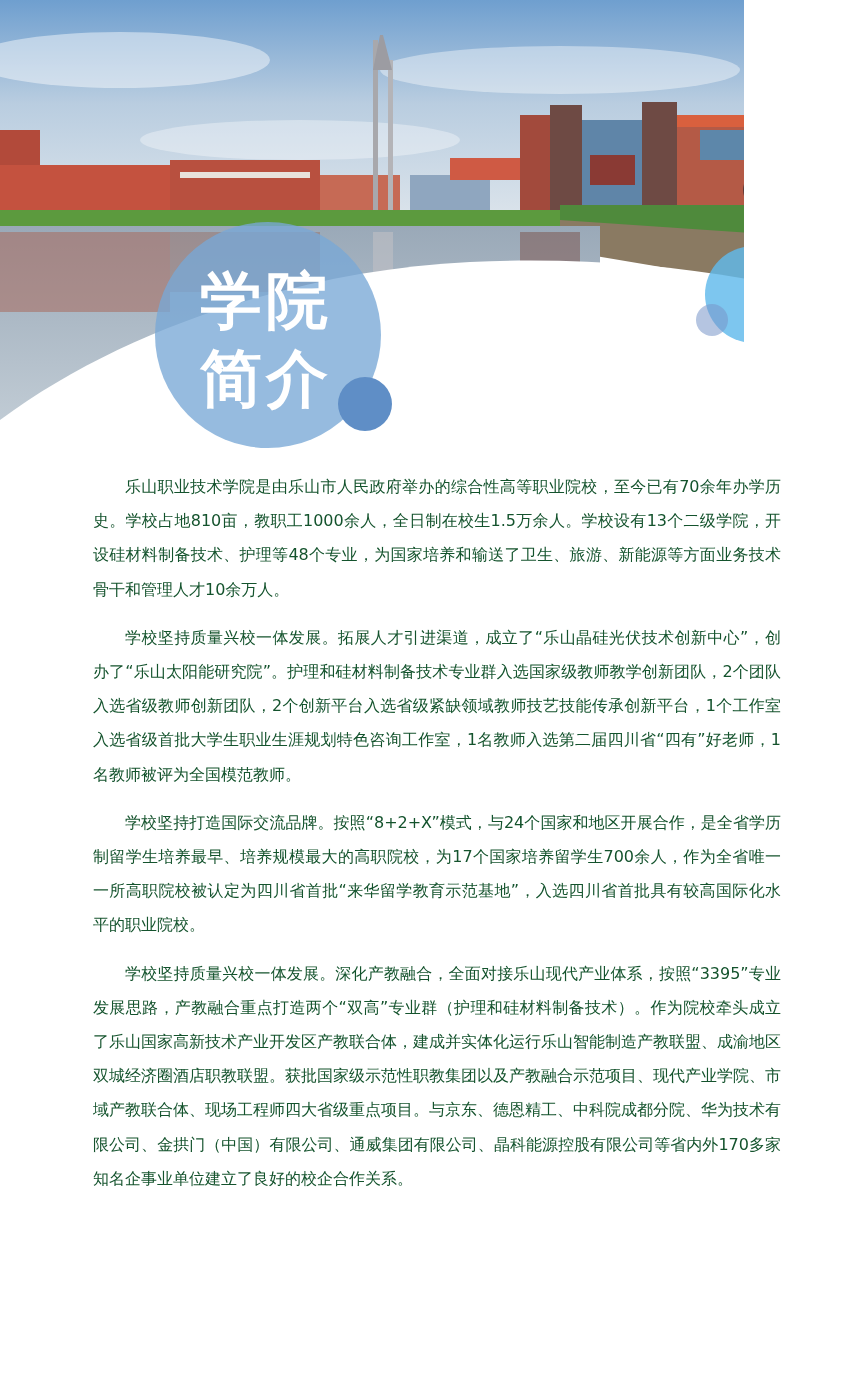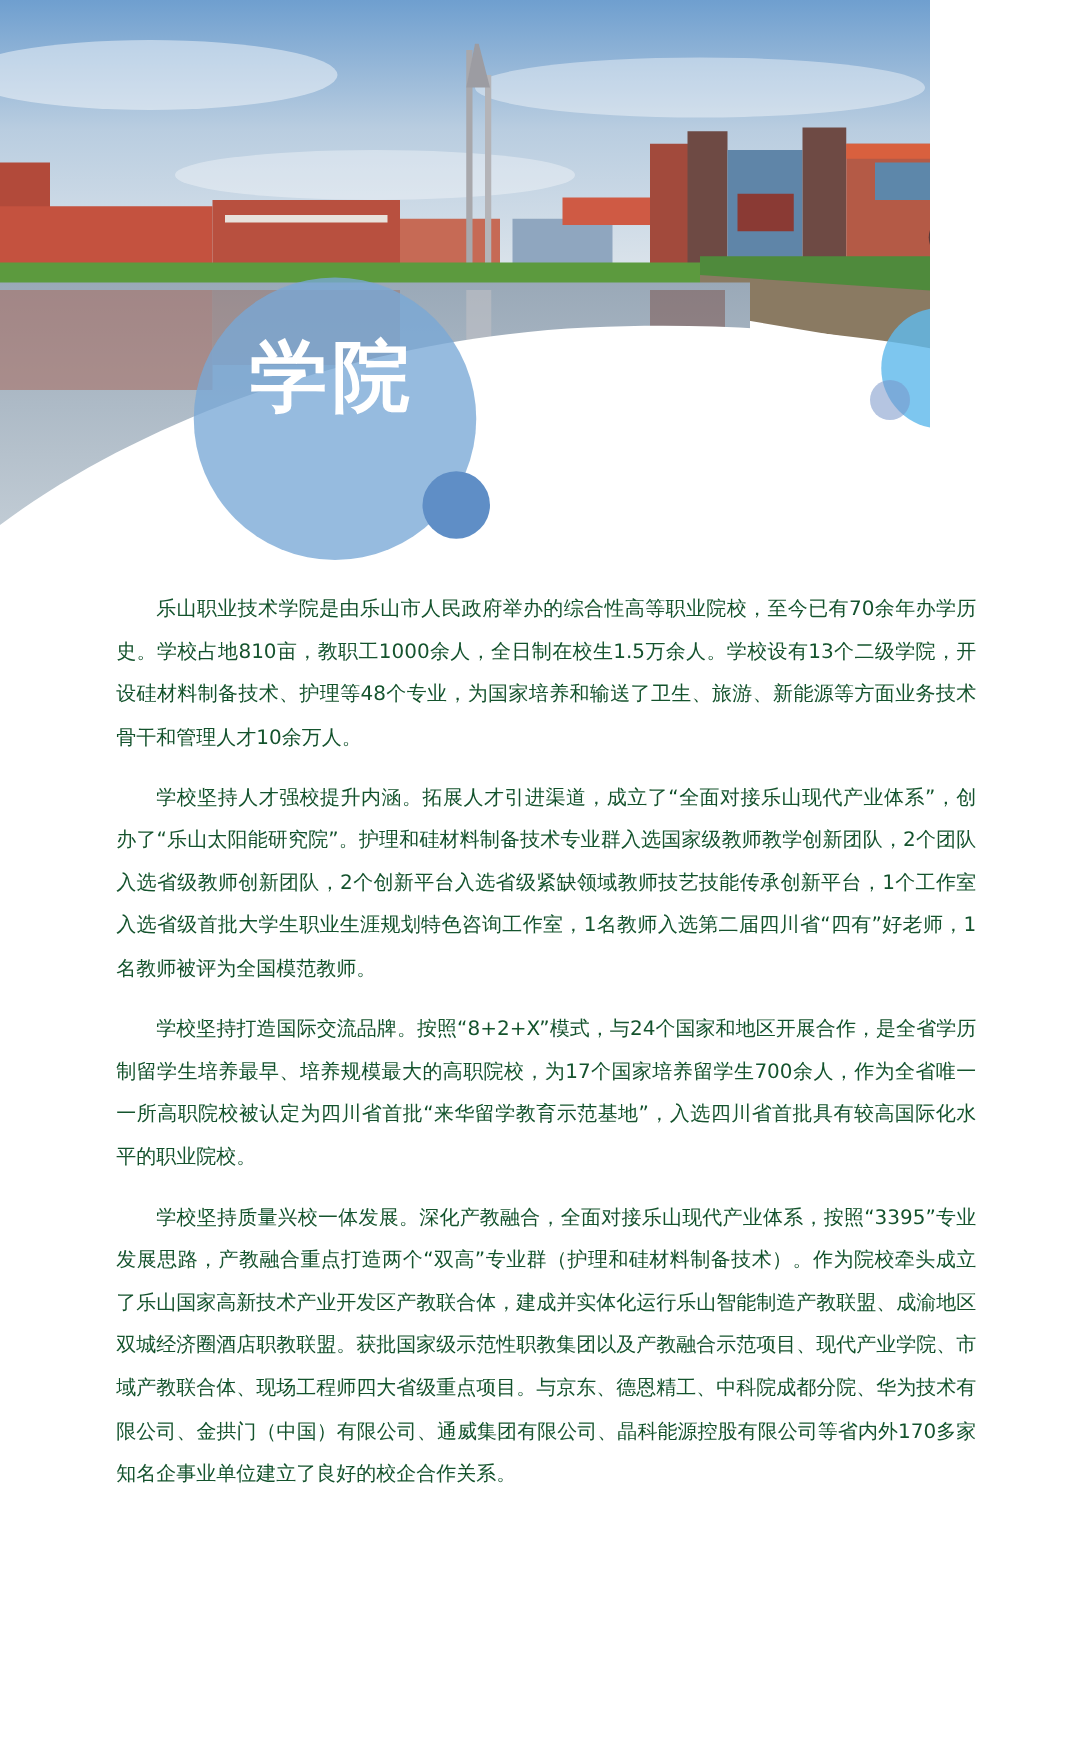--- a/index.html
+++ b/index.html
@@ -77,24 +77,25 @@
     <rect x="170" y="232" width="150" height="60" fill="#9a6a60" opacity="0.45"></rect>
     <rect x="373" y="232" width="20" height="90" fill="#c0c0c4" opacity="0.6"></rect>
     <rect x="520" y="232" width="60" height="40" fill="#7a5048" opacity="0.5"></rect>
 
     <path d="M0,420 C120,330 300,270 470,262 C620,255 760,275 856,305 L856,460 L0,460 Z" fill="#ffffff"></path>
   </svg>
 
   <div class="title-circle"></div>
   <div class="title-text">
     <div>学院</div>
+    <div>简介</div>
   </div>
   <div class="dot-dark"></div>
   <div class="dot-right"></div>
   <div class="dot-tiny"></div>
 </div>
 
 <div class="content">
   <p>乐山职业技术学院是由乐山市人民政府举办的综合性高等职业院校，至今已有70余年办学历史。学校占地810亩，教职工1000余人，全日制在校生1.5万余人。学校设有13个二级学院，开设硅材料制备技术、护理等48个专业，为国家培养和输送了卫生、旅游、新能源等方面业务技术骨干和管理人才10余万人。</p>
-  <p>学校坚持人才强校提升内涵。拓展人才引进渠道，成立了“全面对接乐山现代产业体系”，创办了“乐山太阳能研究院”。护理和硅材料制备技术专业群入选国家级教师教学创新团队，2个团队入选省级教师创新团队，2个创新平台入选省级紧缺领域教师技艺技能传承创新平台，1个工作室入选省级首批大学生职业生涯规划特色咨询工作室，1名教师入选第二届四川省“四有”好老师，1名教师被评为全国模范教师。</p>
+  <p>学校坚持质量兴校一体发展。拓展人才引进渠道，成立了“乐山晶硅光伏技术创新中心”，创办了“乐山太阳能研究院”。护理和硅材料制备技术专业群入选国家级教师教学创新团队，2个团队入选省级教师创新团队，2个创新平台入选省级紧缺领域教师技艺技能传承创新平台，1个工作室入选省级首批大学生职业生涯规划特色咨询工作室，1名教师入选第二届四川省“四有”好老师，1名教师被评为全国模范教师。</p>
   <p>学校坚持打造国际交流品牌。按照“8+2+X”模式，与24个国家和地区开展合作，是全省学历制留学生培养最早、培养规模最大的高职院校，为17个国家培养留学生700余人，作为全省唯一一所高职院校被认定为四川省首批“来华留学教育示范基地”，入选四川省首批具有较高国际化水平的职业院校。</p>
   <p>学校坚持质量兴校一体发展。深化产教融合，全面对接乐山现代产业体系，按照“3395”专业发展思路，产教融合重点打造两个“双高”专业群（护理和硅材料制备技术）。作为院校牵头成立了乐山国家高新技术产业开发区产教联合体，建成并实体化运行乐山智能制造产教联盟、成渝地区双城经济圈酒店职教联盟。获批国家级示范性职教集团以及产教融合示范项目、现代产业学院、市域产教联合体、现场工程师四大省级重点项目。与京东、德恩精工、中科院成都分院、华为技术有限公司、金拱门（中国）有限公司、通威集团有限公司、晶科能源控股有限公司等省内外170多家知名企事业单位建立了良好的校企合作关系。</p>
 </div>
 
 </body></html>

